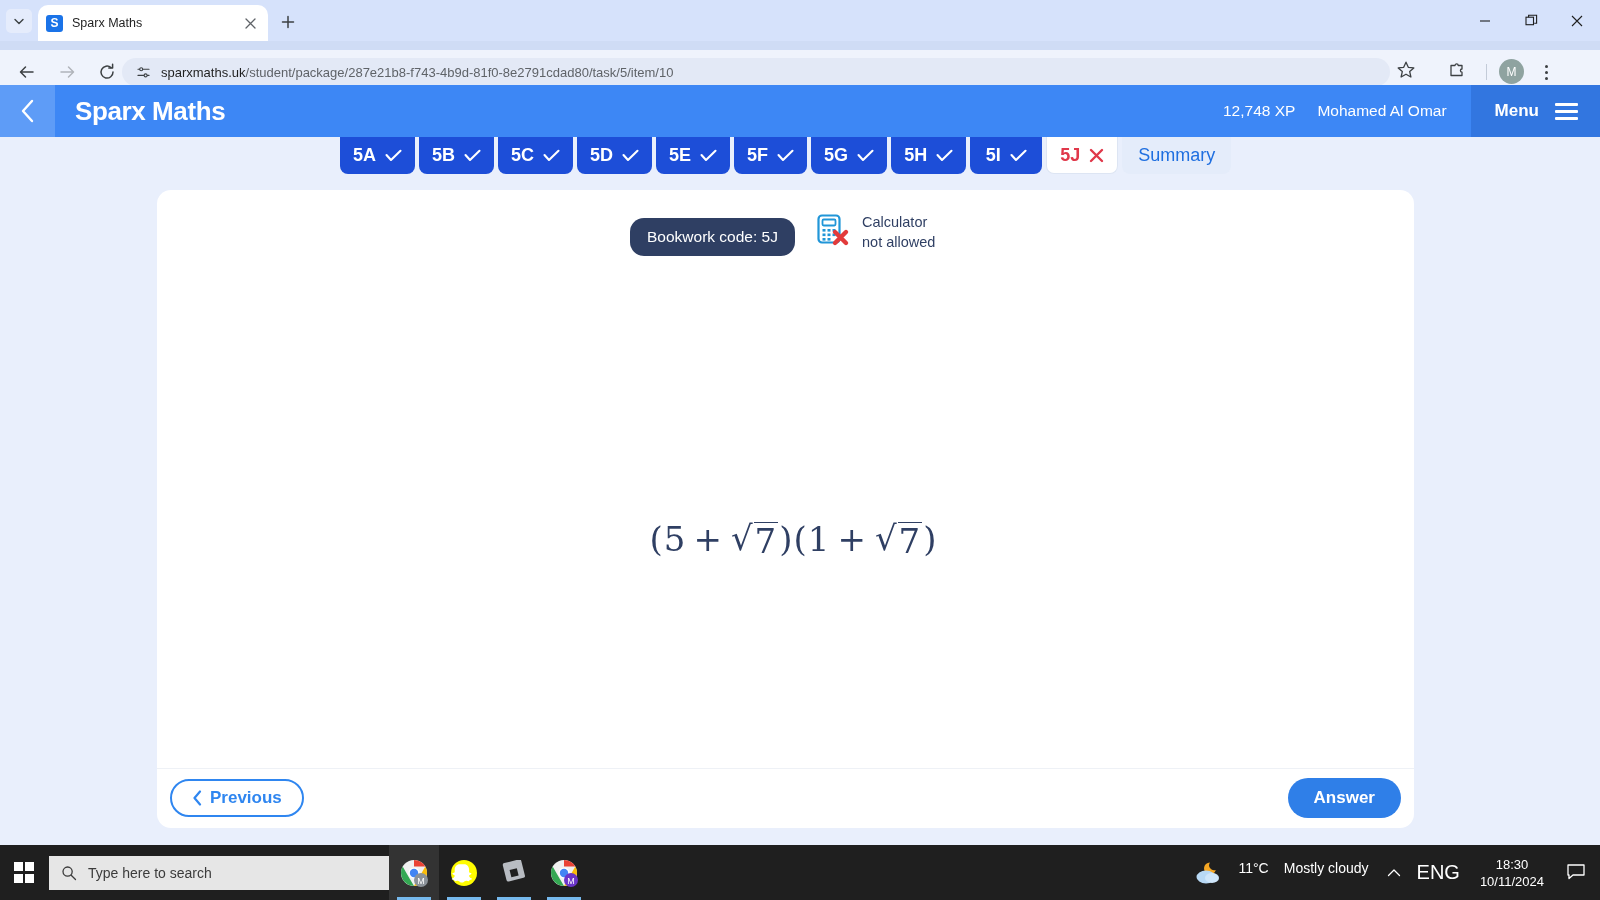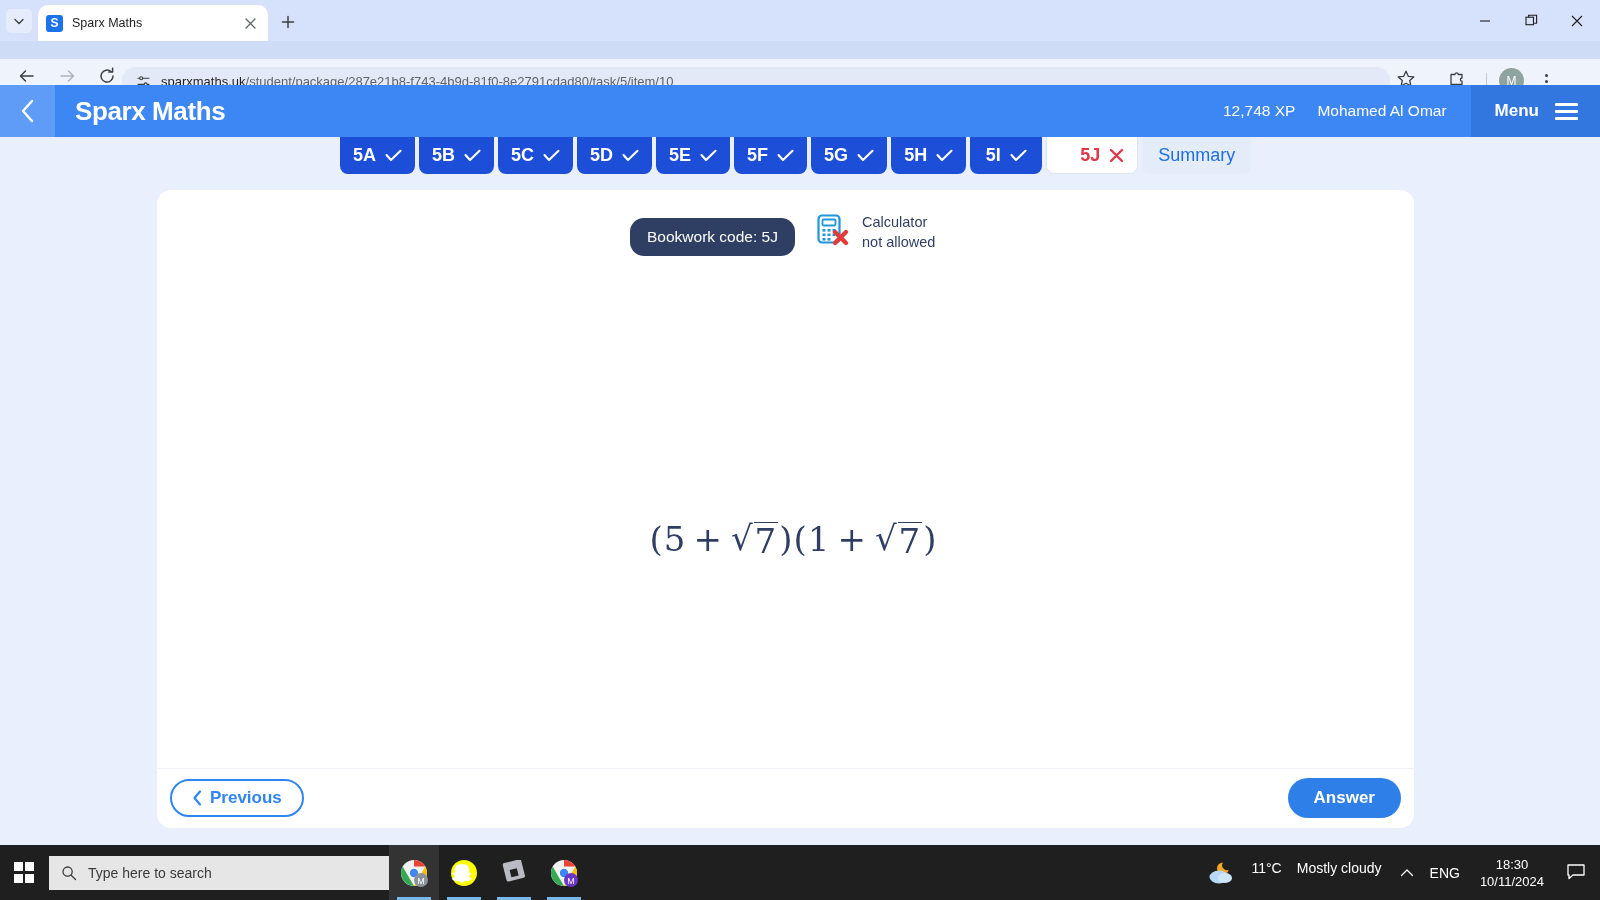--- a/index.html
+++ b/index.html
@@ -38,22 +38,22 @@
   }
   .tab-close { width: 20px; height: 20px; display: flex; align-items: center; justify-content: center; }
   .new-tab {
     position: absolute; left: 276px; top: 10px; width: 24px; height: 24px;
     display: flex; align-items: center; justify-content: center;
   }
   .win-controls { position: absolute; right: 0; top: 0; height: 41px; display: flex; }
   .win-btn { width: 46px; height: 41px; display: flex; align-items: center; justify-content: center; }
 
   .chrome-toolbar {
-    position: absolute; top: 59px; left: 0; width: 1600px; height: 44px;
-    background: #eff3fc; display: flex; 
+    position: absolute; top: 50px; left: 0; width: 1600px; height: 44px;
+    background: #eff3fc; display: flex; align-items: center;
   }
   .nav-btn { width: 34px; height: 34px; margin-left: 6px; display: flex; align-items: center; justify-content: center; border-radius: 50%; }
   .nav-btn:first-child { margin-left: 10px; }
   .omnibox {
     position: absolute; left: 122px; top: 8px; width: 1268px; height: 28px;
     background: #e3e9f6; border-radius: 14px; display: flex; align-items: center;
     padding: 0 14px;
   }
   .omnibox-icon { margin-right: 10px; display: flex; align-items: center; }
   .omnibox-url { font-size: 13px; color: #1f1f1f; white-space: nowrap; }
@@ -103,21 +103,21 @@
     position: relative; height: 37px; display: flex; align-items: flex-start;
     padding-left: 340px; gap: 4px;
   }
   .qtab {
     height: 37px; border-radius: 0 0 8px 8px; display: flex; align-items: center;
     justify-content: center; gap: 9px; padding: 0 13px; min-width: 72px;
   }
   .qtab.done { background: #1d4ed8; }
   .qtab.done .qtab-label { color: #fff; font-size: 18px; font-weight: bold; }
   .qtab.current { background: #ffffff; border: 1px solid #dde5f3; border-top: none; }
-  .qtab.current .qtab-label { color: #e0384a; font-size: 18px; font-weight: bold; margin-left: 20px; }
+  .qtab.current .qtab-label { color: #e0384a; font-size: 18px; font-weight: bold; }
   .qtab.summary { background: #e4ecfa; padding: 0 16px; }
   .qtab.summary .qtab-label { color: #1f6fe0; font-size: 18px; font-weight: normal; }
 
   .card {
     position: absolute; left: 157px; top: 105px; width: 1257px; height: 638px;
     background: #fff; border-radius: 14px;
   }
   .card-top { position: relative; height: 120px; }
   .bookwork {
     position: absolute; left: 473px; top: 28px; height: 38px;
@@ -192,21 +192,21 @@
     background: #76b9ed;
   }
   .tb-app.running::after {
     content: ""; position: absolute; bottom: 0; left: 8px; right: 8px; height: 3px;
     background: #76b9ed;
   }
   .tray { margin-left: auto; display: flex; align-items: center; height: 55px; padding-right: 12px; gap: 0; }
   .weather { display: flex; align-items: flex-start; gap: 15px; margin-right: 18px; }
   .weather-text { color: #fff; font-size: 14px; }
   .tray-chev { margin-right: 16px; }
-  .tray-lang { color: #fff; font-size: 14px; margin-right: 20px; }
+  .tray-lang { color: #fff; font-size: 20px; margin-right: 20px; }
   .clock { color: #fff; font-size: 13px; line-height: 17px; text-align: center; margin-right: 22px; }
   .notif { width: 22px; height: 22px; }
 </style>
 </head>
 <body>
 
 <div id="screen">
 
   <div class="chrome-tabstrip">
     <div class="tabstrip-dropdown">

